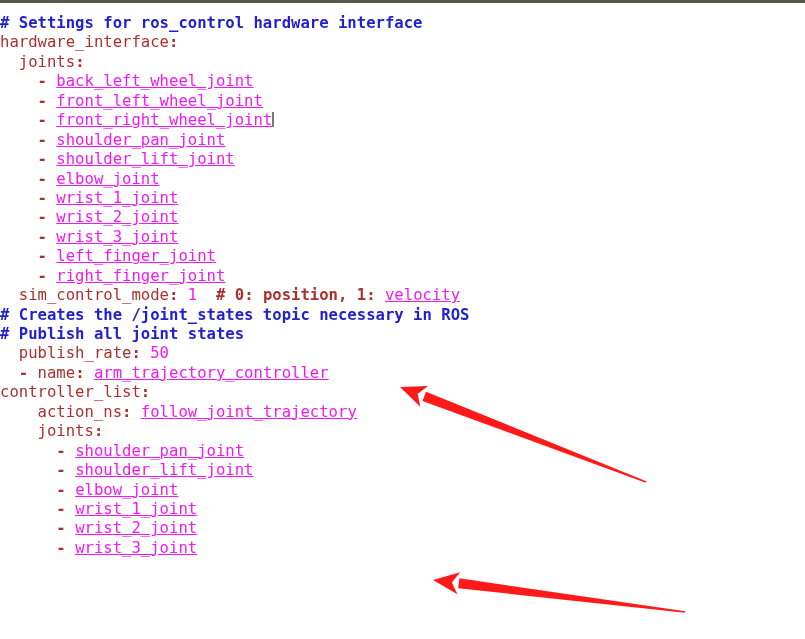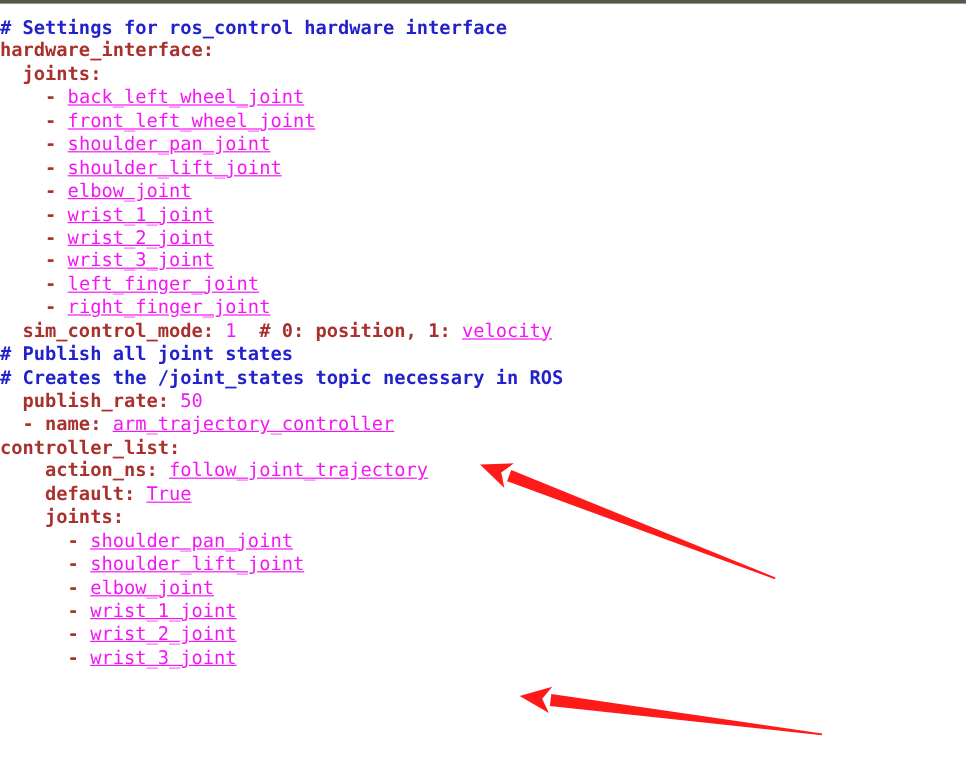--- a/index.html
+++ b/index.html
@@ -48,21 +48,21 @@
     height: 19.45px;
     line-height: 19.45px;
     font-size: 15.6px;
     font-family: "DejaVu Sans Mono", "Liberation Mono", monospace;
     white-space: pre;
     letter-spacing: 0px;
   }
 
   
   .tok-comment  { color: #2222CC; font-weight: bold; }
-  .tok-key      { color: #A8312E; font-weight: bold; }
+  .tok-key      { color: #A8312E; font-weight: normal; }
   .tok-punct    { color: #A8312E; font-weight: bold; }
   .tok-dash     { color: #A8312E; font-weight: bold; }
   .tok-value    { color: #F318F3; font-weight: normal; text-decoration: underline; }
   .tok-number   { color: #F318F3; font-weight: normal; }
   .tok-inline-comment { color: #A8312E; font-weight: bold; }
   .tok-plain    { color: #000000; }
 
   
   .caret {
     display: inline-block;
@@ -87,36 +87,36 @@
 <div id="editor-root">
 
   <div id="top-edge"></div>
 
   <div id="code-area">
       <div class="code-line"><span class="tok-comment"># Settings for ros_control hardware interface</span></div>
       <div class="code-line"><span class="tok-key">hardware_interface</span><span class="tok-punct">:</span></div>
       <div class="code-line"><span class="tok-plain">  </span><span class="tok-key">joints</span><span class="tok-punct">:</span></div>
       <div class="code-line"><span class="tok-plain">    </span><span class="tok-dash">- </span><span class="tok-value">back_left_wheel_joint</span></div>
       <div class="code-line"><span class="tok-plain">    </span><span class="tok-dash">- </span><span class="tok-value">front_left_wheel_joint</span></div>
+      <div class="code-line"><span class="tok-plain">    </span><span class="tok-dash">- </span><span class="tok-value">front_right_wheel_joint</span><span class="caret"></span></div>
       <div class="code-line"><span class="tok-plain">    </span><span class="tok-dash">- </span><span class="tok-value">shoulder_pan_joint</span></div>
       <div class="code-line"><span class="tok-plain">    </span><span class="tok-dash">- </span><span class="tok-value">shoulder_lift_joint</span></div>
       <div class="code-line"><span class="tok-plain">    </span><span class="tok-dash">- </span><span class="tok-value">elbow_joint</span></div>
       <div class="code-line"><span class="tok-plain">    </span><span class="tok-dash">- </span><span class="tok-value">wrist_1_joint</span></div>
       <div class="code-line"><span class="tok-plain">    </span><span class="tok-dash">- </span><span class="tok-value">wrist_2_joint</span></div>
       <div class="code-line"><span class="tok-plain">    </span><span class="tok-dash">- </span><span class="tok-value">wrist_3_joint</span></div>
       <div class="code-line"><span class="tok-plain">    </span><span class="tok-dash">- </span><span class="tok-value">left_finger_joint</span></div>
       <div class="code-line"><span class="tok-plain">    </span><span class="tok-dash">- </span><span class="tok-value">right_finger_joint</span></div>
       <div class="code-line"><span class="tok-plain">  </span><span class="tok-key">sim_control_mode</span><span class="tok-punct">: </span><span class="tok-number">1</span><span class="tok-plain">  </span><span class="tok-inline-comment"># 0</span><span class="tok-inline-comment">: </span><span class="tok-inline-comment">position, 1</span><span class="tok-inline-comment">: </span><span class="tok-value">velocity</span></div>
+      <div class="code-line"><span class="tok-comment"># Creates the /joint_states topic necessary in ROS</span></div>
       <div class="code-line"><span class="tok-comment"># Publish all joint states</span></div>
-      <div class="code-line"><span class="tok-comment"># Creates the /joint_states topic necessary in ROS</span></div>
       <div class="code-line"><span class="tok-plain">  </span><span class="tok-key">publish_rate</span><span class="tok-punct">: </span><span class="tok-number">50</span></div>
       <div class="code-line"><span class="tok-plain">  </span><span class="tok-dash">- </span><span class="tok-key">name</span><span class="tok-punct">: </span><span class="tok-value">arm_trajectory_controller</span></div>
       <div class="code-line"><span class="tok-key">controller_list</span><span class="tok-punct">:</span></div>
       <div class="code-line"><span class="tok-plain">    </span><span class="tok-key">action_ns</span><span class="tok-punct">: </span><span class="tok-value">follow_joint_trajectory</span></div>
-      <div class="code-line"><span class="tok-plain">    </span><span class="tok-key">default</span><span class="tok-punct">: </span><span class="tok-value">True</span></div>
       <div class="code-line"><span class="tok-plain">    </span><span class="tok-key">joints</span><span class="tok-punct">:</span></div>
       <div class="code-line"><span class="tok-plain">      </span><span class="tok-dash">- </span><span class="tok-value">shoulder_pan_joint</span></div>
       <div class="code-line"><span class="tok-plain">      </span><span class="tok-dash">- </span><span class="tok-value">shoulder_lift_joint</span></div>
       <div class="code-line"><span class="tok-plain">      </span><span class="tok-dash">- </span><span class="tok-value">elbow_joint</span></div>
       <div class="code-line"><span class="tok-plain">      </span><span class="tok-dash">- </span><span class="tok-value">wrist_1_joint</span></div>
       <div class="code-line"><span class="tok-plain">      </span><span class="tok-dash">- </span><span class="tok-value">wrist_2_joint</span></div>
       <div class="code-line"><span class="tok-plain">      </span><span class="tok-dash">- </span><span class="tok-value">wrist_3_joint</span></div>
     </div>
 
   <svg id="annotations" width="805" height="639" viewBox="0 0 805 639" xmlns="http://www.w3.org/2000/svg">

